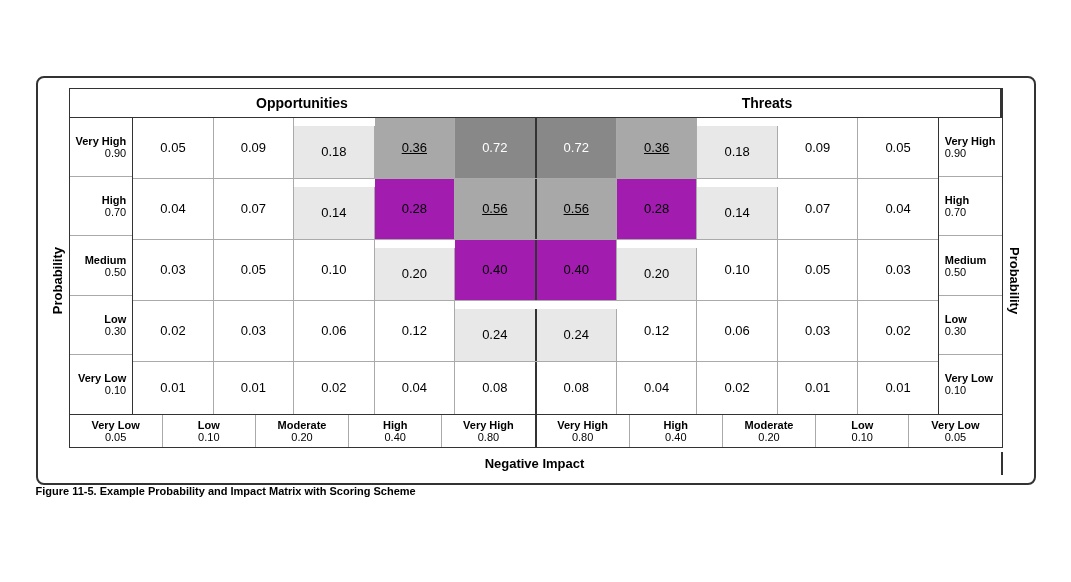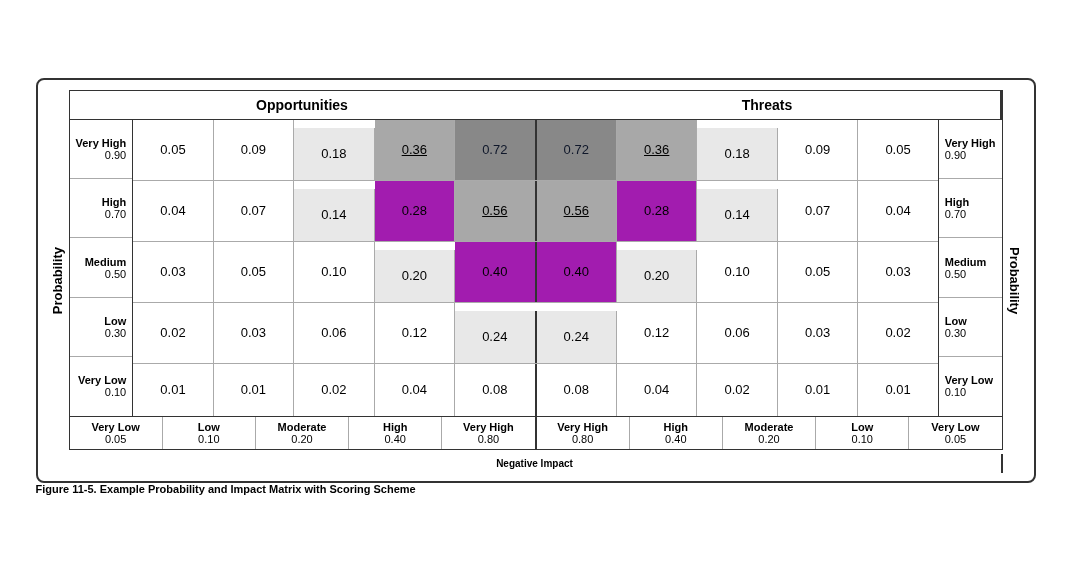--- a/index.html
+++ b/index.html
@@ -117,21 +117,21 @@
     .data-cell:last-child { border-right: none; }
     .divider-cell {
       border-right: 2px solid #333 !important;
     }
 
     
     .c-white { background: #fff; }
     .c-light1 { background: #e8e8e8; margin-top: 8px; }
     .c-light2 { background: #a21caf; }
     .c-med { background: #a8a8a8; text-decoration: underline; }
-    .c-dark { background: #888; color: #0f172a; }
+    .c-dark { background: #888; color: #ffffff; }
 
     .prob-row-right-labels {
       display: flex;
       flex-direction: column;
       border-left: 1px solid #333;
       min-width: 62px;
     }
     .prob-row-right-label {
       flex: 1;
       display: flex;
@@ -166,21 +166,21 @@
     .impact-divider { border-right: 2px solid #333 !important; }
 
     .impact-type-row {
       display: flex;
       margin-top: 4px;
     }
     .impact-type-left {
       flex: 5;
       text-align: center;
       font-weight: bold;
-      font-size: 10px;
+      font-size: 13px;
       padding: 4px;
       border-right: 2px solid #333;
     }
     .impact-type-right {
       flex: 5;
       text-align: center;
       font-weight: bold;
       font-size: 13px;
       padding: 4px;
     }

